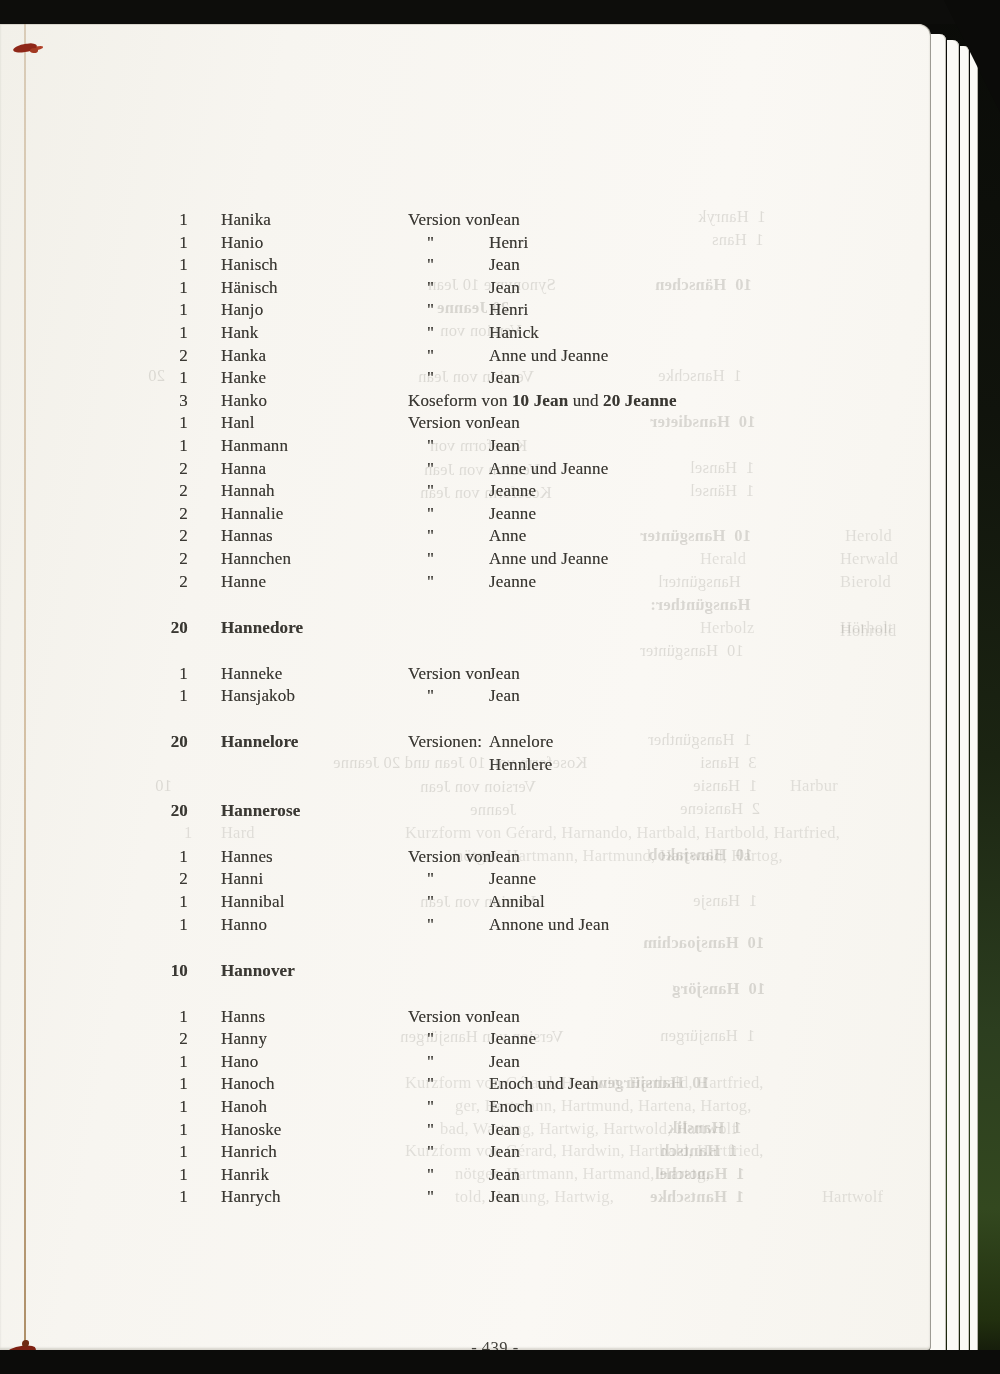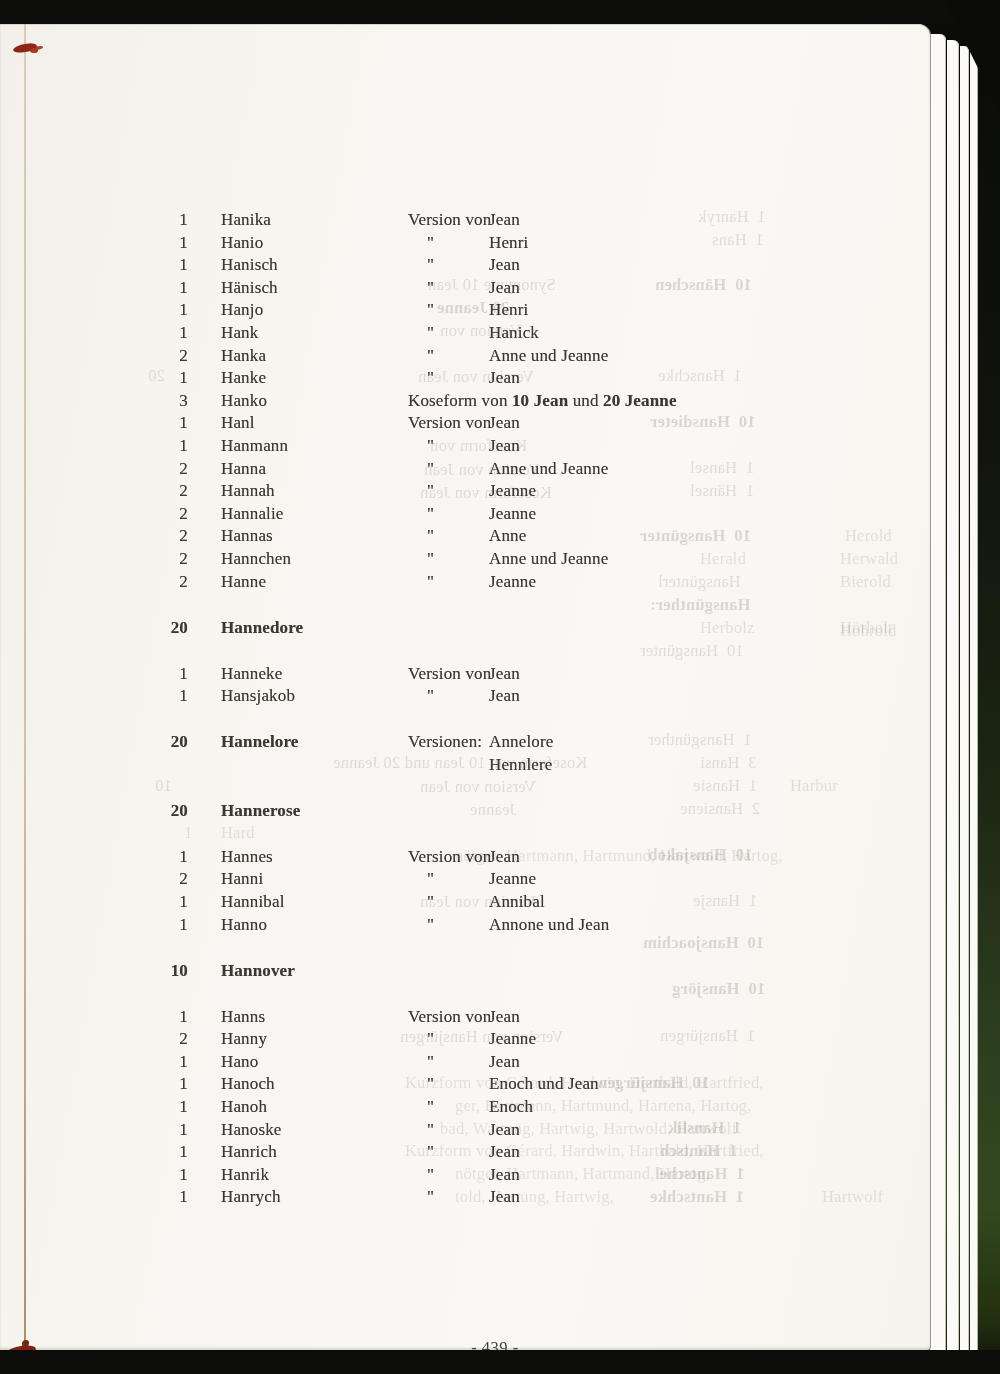--- a/index.html
+++ b/index.html
@@ -100,20 +100,21 @@
         <span class="mir" style="left: 333px; top: 729px; opacity: 0.17;">Koseform von 10 Jean und 20 Jeanne</span>
         <span class="mir" style="left: 700px; top: 729px; opacity: 0.17;">3  Hansi</span>
         <span class="mir" style="left: 693px; top: 752px; opacity: 0.17;">1  Hansie</span>
         <span class="mir" style="left: 420px; top: 753px; opacity: 0.17;">Version von Jean</span>
         <span class="mir" style="left: 155px; top: 752px; opacity: 0.17;">10</span>
         <span style="left: 790px; top: 752px; opacity: 0.15;">Harbur</span>
         <span class="mir" style="left: 680px; top: 775px; opacity: 0.17;">2  Hansiene</span>
         <span class="mir" style="left: 470px; top: 776px; opacity: 0.17;">Jeanne</span>
         <span style="left: 184px; top: 799px; opacity: 0.15;">1</span>
         <span style="left: 221px; top: 799px; opacity: 0.15;">Hard</span>
+        <span style="left: 405px; top: 799px; opacity: 0.15;">Kurzform von Gérard, Harnando, Hartbald, Hartbold, Hartfried,</span>
         <span class="mir" style="left: 648px; top: 821px; opacity: 0.2; font-weight: 700;">10  Hansjakob</span>
         <span style="left: 455px; top: 822px; opacity: 0.15;">nötger, Hartmann, Hartmund, Hartwald, Hartog,</span>
         <span class="mir" style="left: 693px; top: 867px; opacity: 0.17;">1  Hansje</span>
         <span class="mir" style="left: 420px; top: 868px; opacity: 0.17;">Version von Jean</span>
         <span class="mir" style="left: 643px; top: 909px; opacity: 0.2; font-weight: 700;">10  Hansjoachim</span>
         <span class="mir" style="left: 672px; top: 955px; opacity: 0.2; font-weight: 700;">10  Hansjörg</span>
         <span class="mir" style="left: 660px; top: 1002px; opacity: 0.17;">1  Hansjürgen</span>
         <span class="mir" style="left: 400px; top: 1003px; opacity: 0.17;">Version von Hansjürgen</span>
         <span style="left: 405px; top: 1049px; opacity: 0.15;">Kurzform von Gérard, Hardwin, Hartbald, Hartfried,</span>
         <span class="mir" style="left: 598px; top: 1049px; opacity: 0.2; font-weight: 700;">10  Hansjürgen</span>

